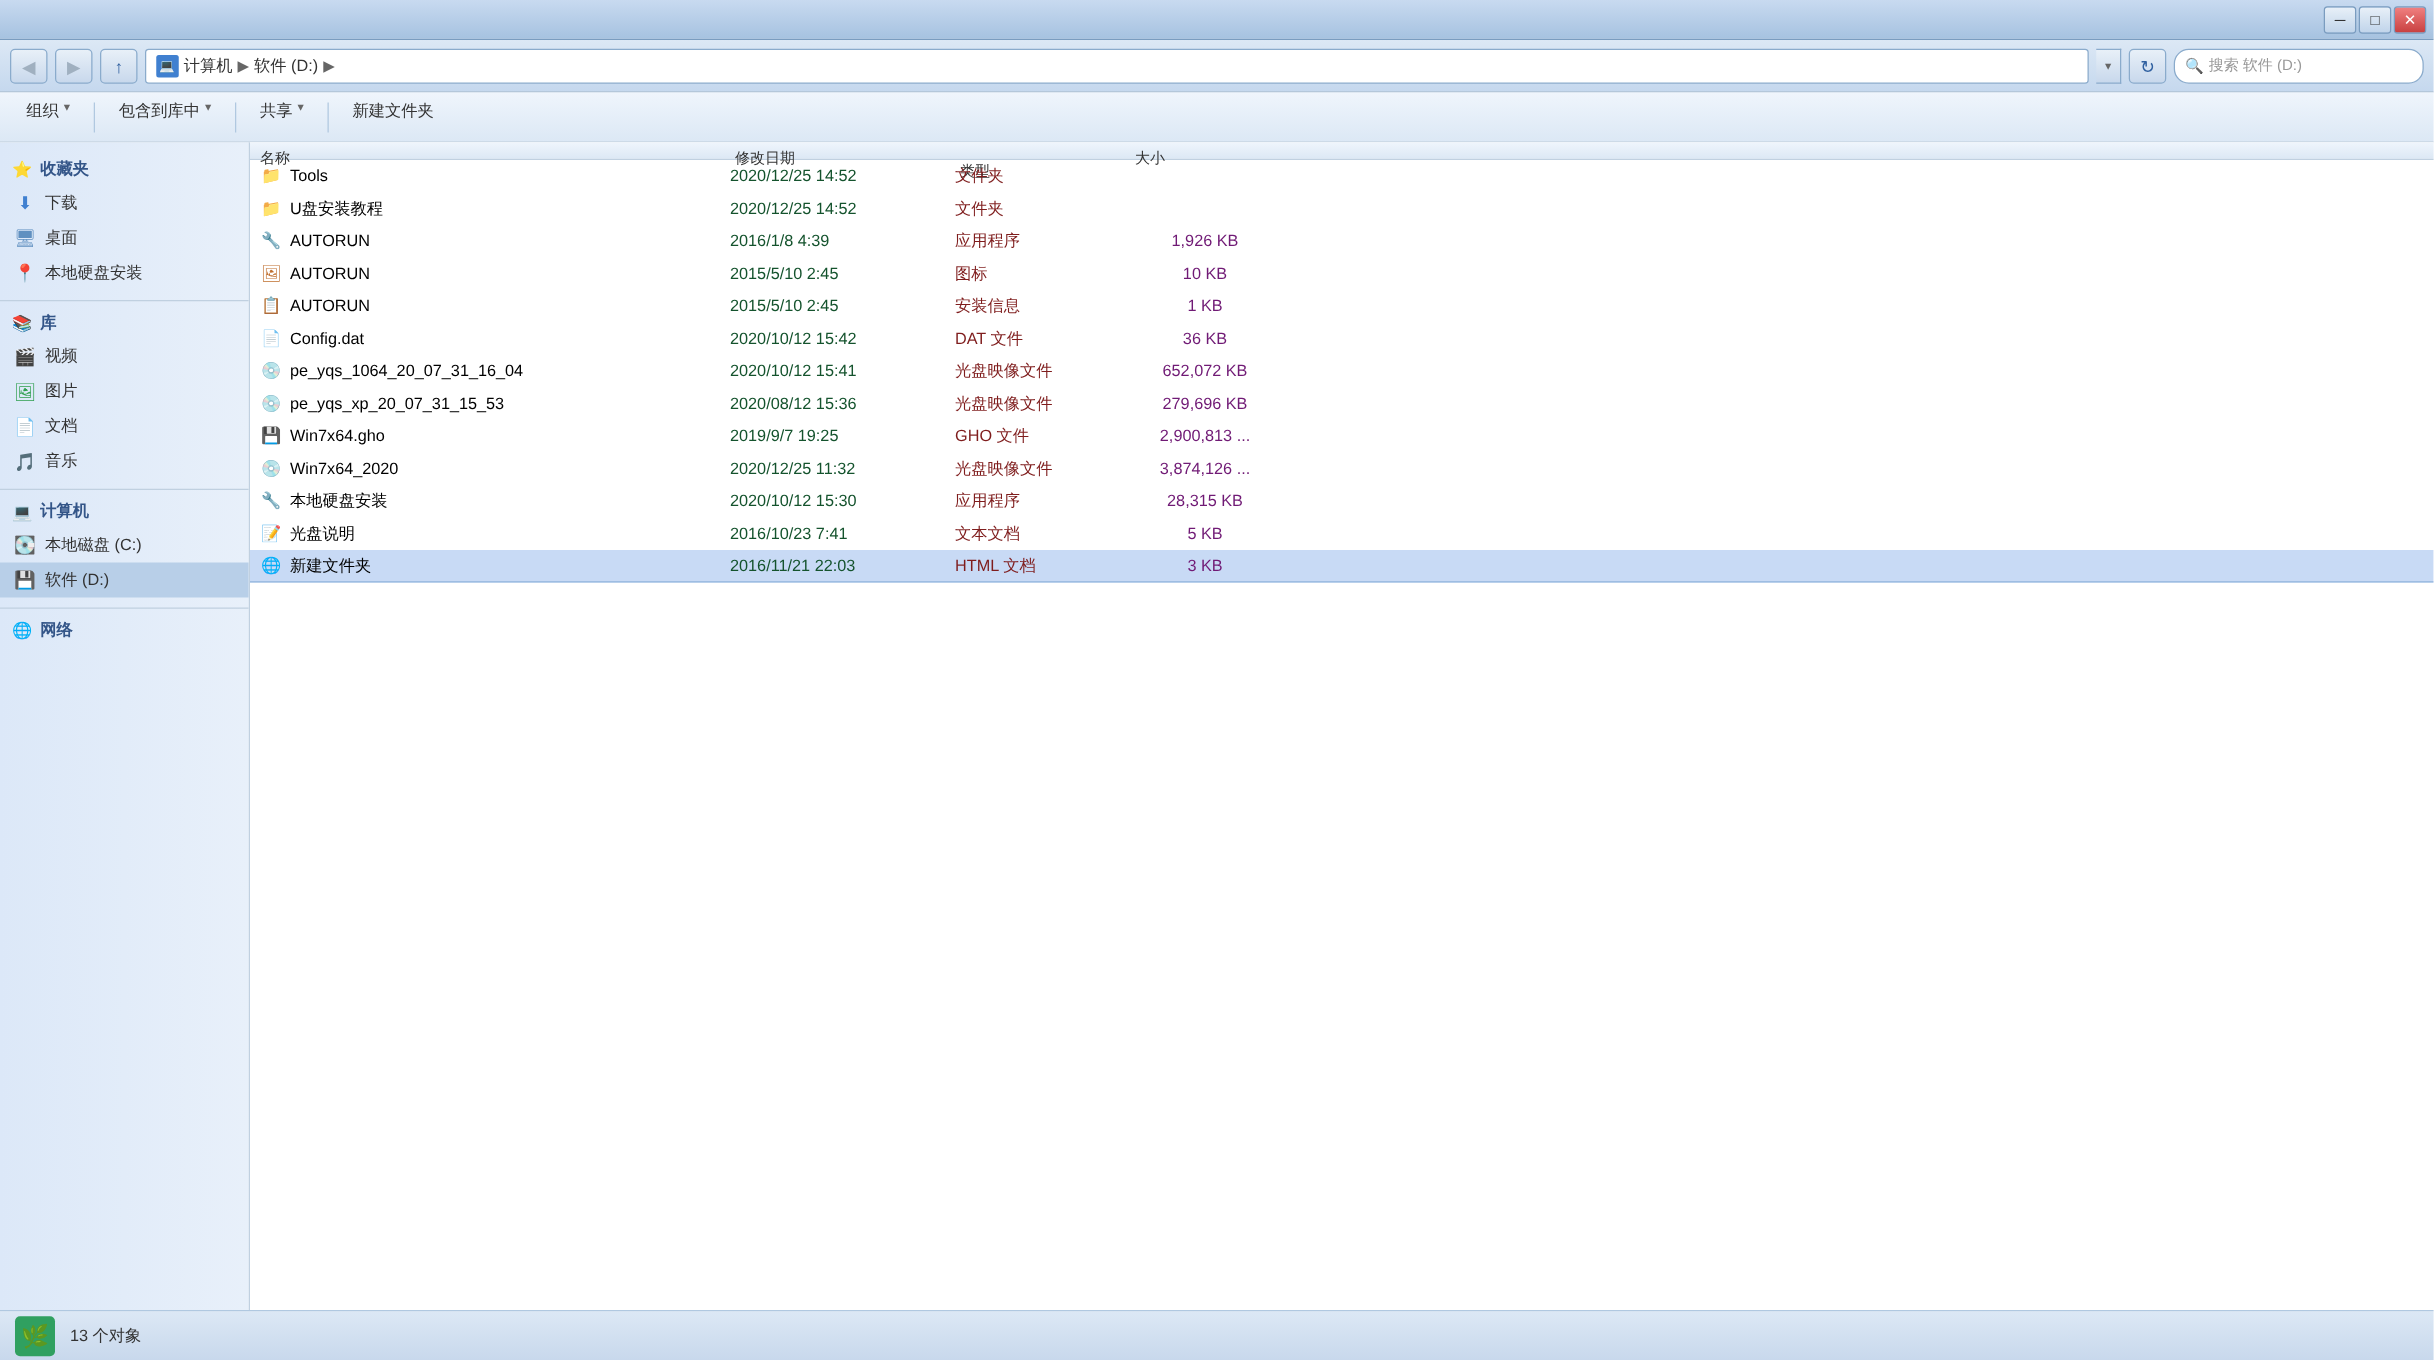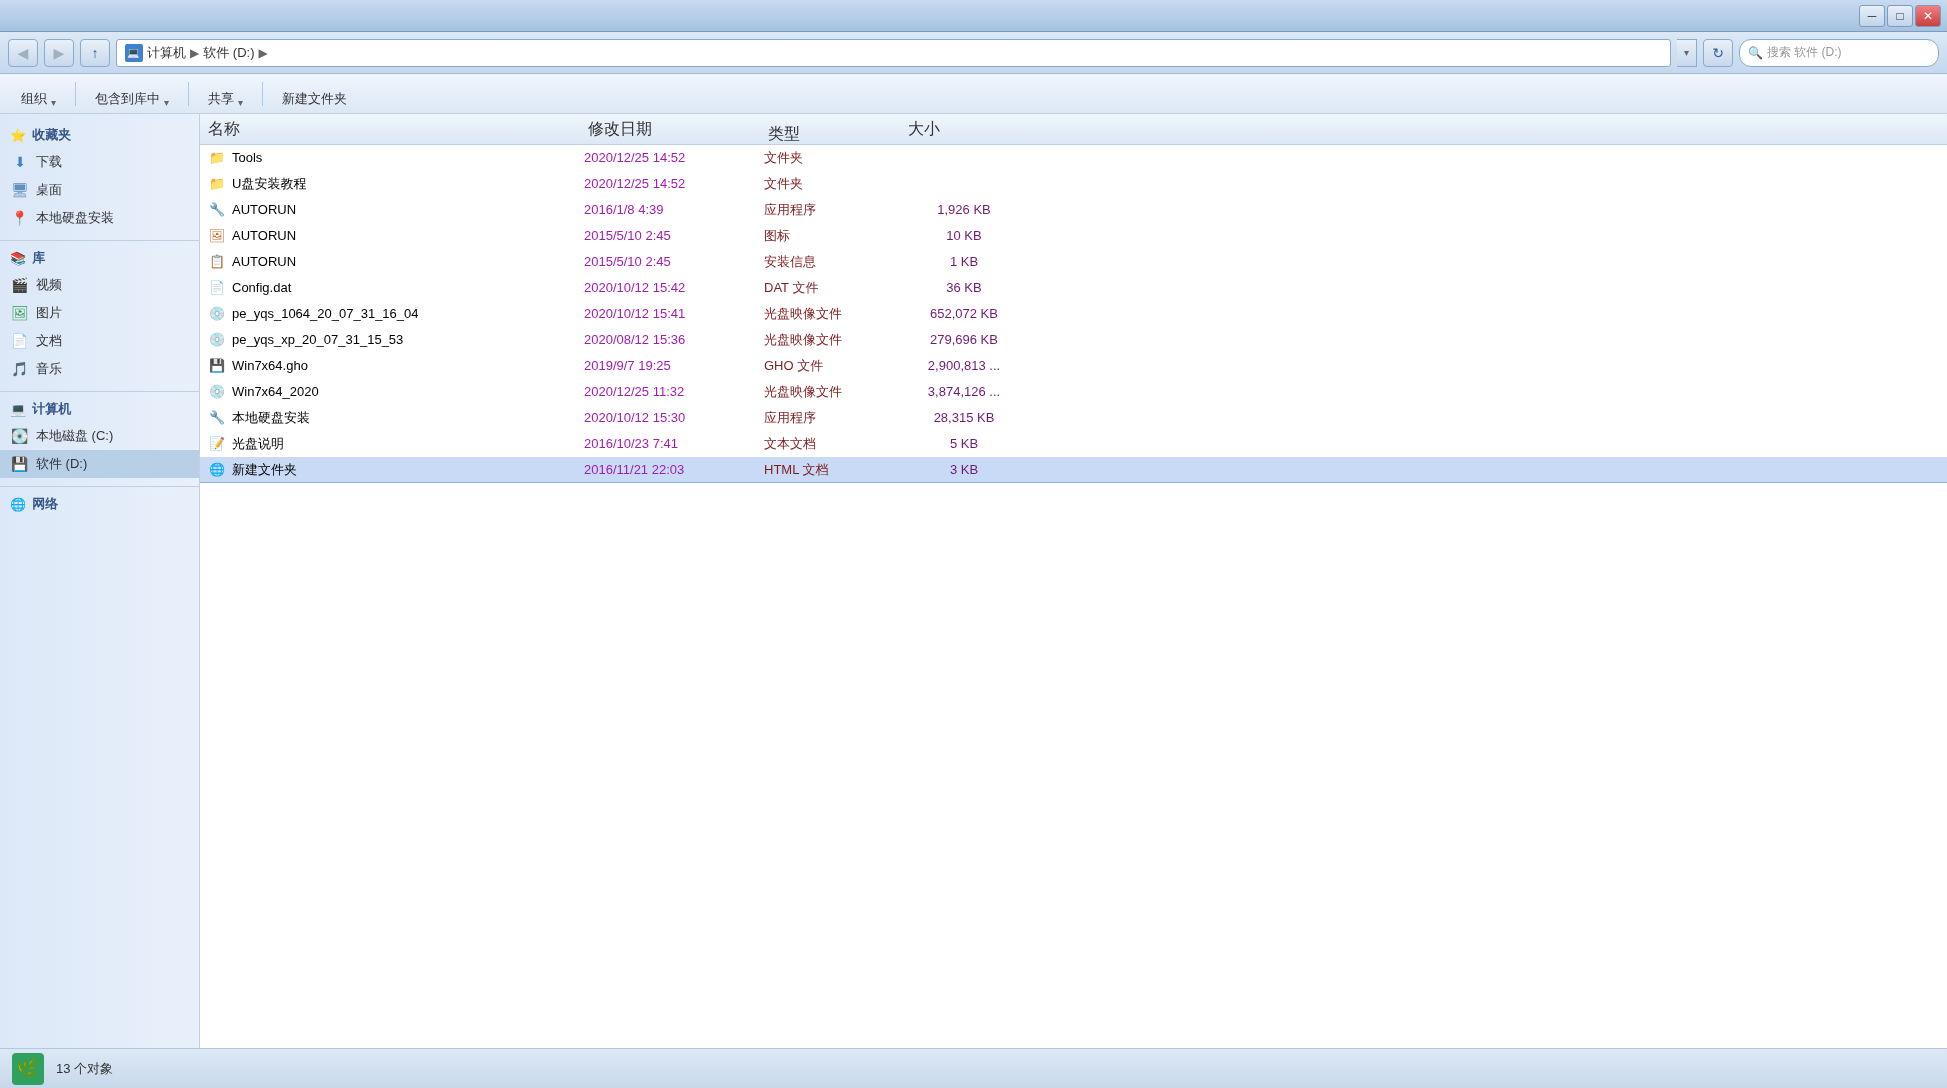--- a/index.html
+++ b/index.html
@@ -145,21 +145,21 @@
       border-bottom: 1px solid #c0d0e0;
     }
     .tool-btn {
       height: 30px;
       padding: 0 10px;
       background: transparent;
       border: 1px solid transparent;
       border-radius: 3px;
       cursor: pointer;
       display: flex;
-      align-items: flex-end;
+      align-items: flex-start;
       gap: 4px;
       font-size: 13px;
       color: #333;
     }
     .tool-btn .arrow { font-size: 10px; color: #666; }
     .toolbar-sep {
       width: 1px;
       height: 24px;
       background: #b0c8e0;
       margin: 0 4px;
@@ -225,25 +225,25 @@
 
     
     .content-area {
       flex: 1;
       display: flex;
       flex-direction: column;
       background: #fff;
     }
     .column-headers {
       display: flex;
-      align-items: center;
-      height: 31px;
+      align-items: flex-start;
+      height: 14px;
       background: linear-gradient(to bottom, #eff5fc, #dce8f5);
       border-bottom: 1px solid #c0d0e0;
-      font-size: 16px;
+      font-size: 12px;
       color: #333;
     }
     .col-name { width: 380px; padding-left: 12px; }
     .col-date { width: 180px; }
     .col-type { width: 140px; margin-top: 11px; }
     .col-size { width: 140px; }
     .col-header {
       cursor: pointer;
       padding: 4px 8px;
       display: flex;
@@ -263,21 +263,21 @@
     .file-row.selected { background: #c8daf5; border-bottom-color: #90b4dc; }
     .file-col-name {
       width: 380px;
       padding-left: 8px;
       display: flex;
       align-items: center;
       gap: 6px;
       overflow: hidden;
       white-space: nowrap;
     }
-    .file-col-date { width: 180px; padding-left: 4px; color: #a21caf; }
+    .file-col-date { width: 180px; padding-left: 4px; color: #14532d; }
     .file-col-type { width: 140px; padding-left: 4px; color: #7f1d1d; }
     .file-col-size { width: 140px; padding-left: 4px; color: #701a75; text-align: center; padding-right: 16px; }
 
     
     .file-icon {
       width: 18px;
       height: 18px;
       display: inline-flex;
       align-items: center;
       justify-content: center;

